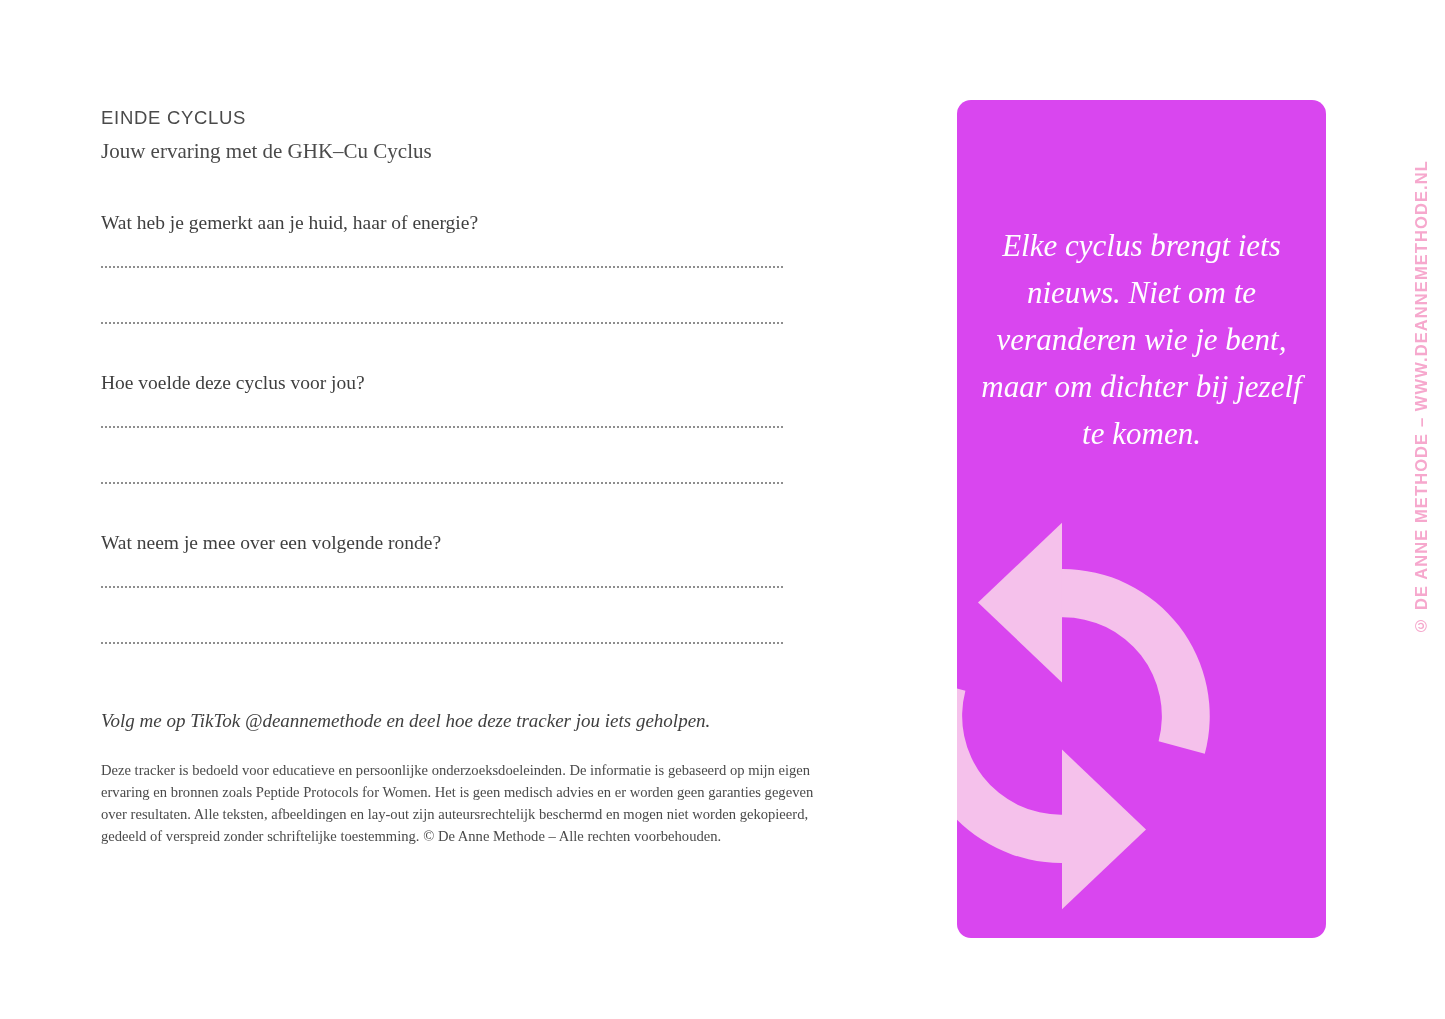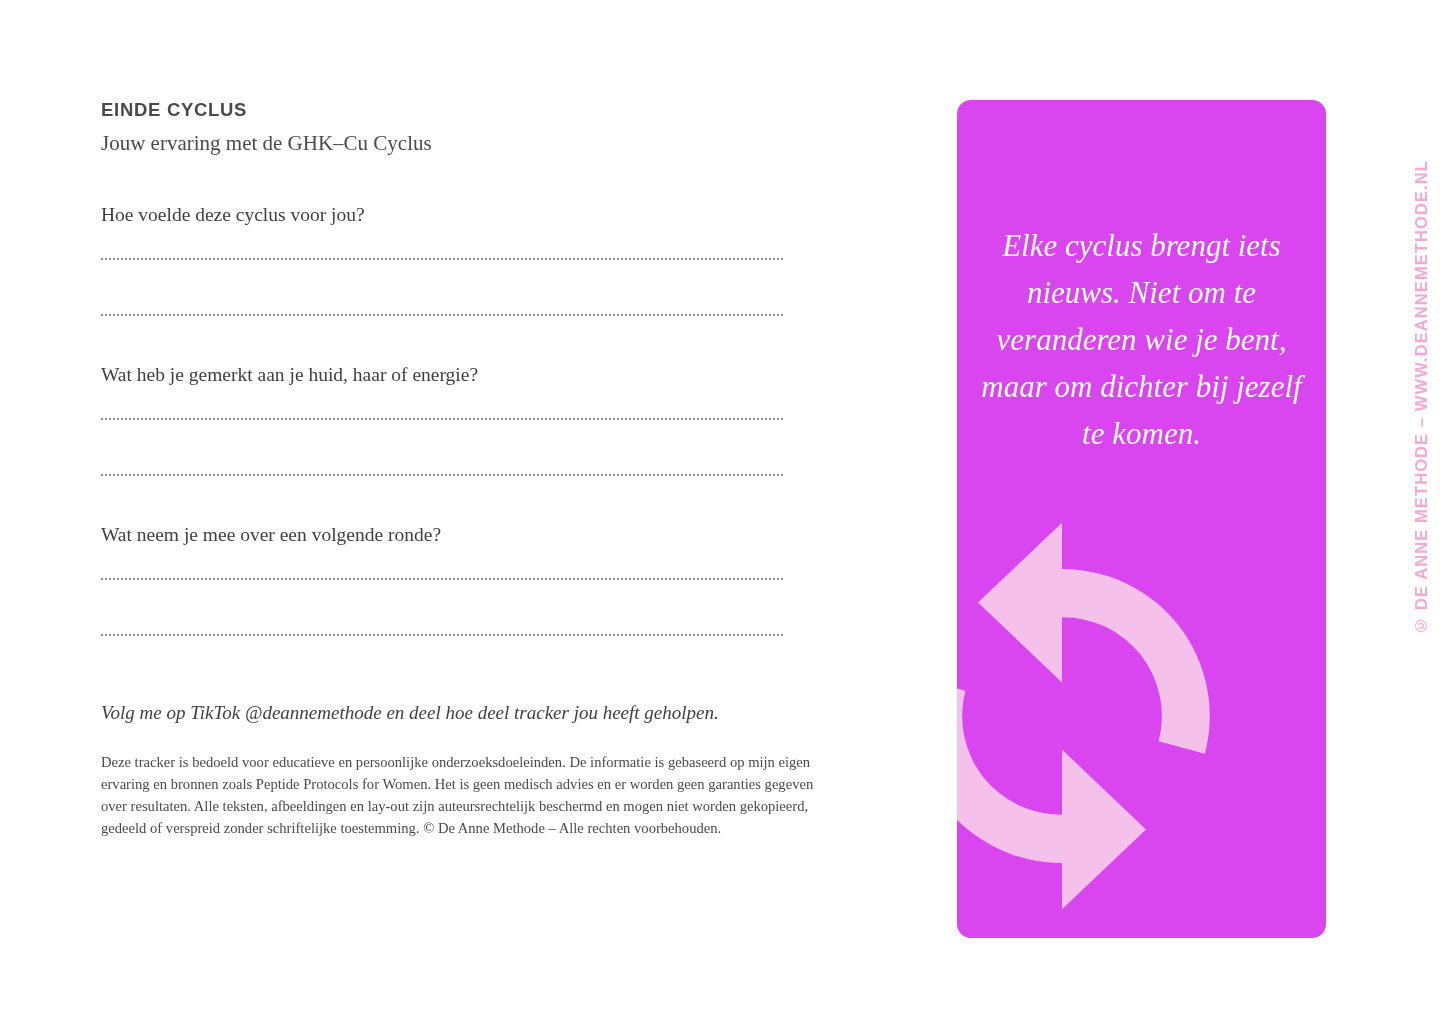--- a/index.html
+++ b/index.html
@@ -24,25 +24,25 @@
   
   .left-col {
     position: absolute;
     left: 101px;
     top: 95px;
     width: 700px;
   }
 
   .section-title {
     font-family: "Liberation Sans", sans-serif;
-    font-weight: bold;
+    font-weight: normal;
     font-size: 18.5px;
     letter-spacing: 0.7px;
     color: #4a4a4a;
-    margin: 4px 0 10px 0;
+    margin: 12px 0 10px 0;
   }
 
   .section-sub {
     font-family: "Liberation Serif", serif;
     font-size: 21px;
     color: #4a4a4a;
     margin: 0;
   }
 
   .qblock {
@@ -138,38 +138,38 @@
 <body>
 
 <div class="page">
 
   <div class="left-col">
 
     <h1 class="section-title">EINDE CYCLUS</h1>
     <p class="section-sub">Jouw ervaring met de GHK–Cu Cyclus</p>
 
     <div class="qblock">
-      <p class="question">Hoe voelde deze cyclus voor jou?</p>
+      <p class="question">Wat heb je gemerkt aan je huid, haar of energie?</p>
       <div class="answer-line"></div>
       <div class="answer-line"></div>
     </div>
 
     <div class="qblock">
-      <p class="question">Wat heb je gemerkt aan je huid, haar of energie?</p>
+      <p class="question">Hoe voelde deze cyclus voor jou?</p>
       <div class="answer-line"></div>
       <div class="answer-line"></div>
     </div>
 
     <div class="qblock">
       <p class="question">Wat neem je mee over een volgende ronde?</p>
       <div class="answer-line"></div>
       <div class="answer-line"></div>
     </div>
 
-    <p class="followup">Volg me op TikTok @deannemethode en deel hoe deel tracker jou heeft geholpen.</p>
+    <p class="followup">Volg me op TikTok @deannemethode en deel hoe deze tracker jou iets geholpen.</p>
 
     <p class="disclaimer">Deze tracker is bedoeld voor educatieve en persoonlijke onderzoeksdoeleinden. De informatie is gebaseerd op mijn eigen ervaring en bronnen zoals Peptide Protocols for Women. Het is geen medisch advies en er worden geen garanties gegeven over resultaten. Alle teksten, afbeeldingen en lay-out zijn auteursrechtelijk beschermd en mogen niet worden gekopieerd, gedeeld of verspreid zonder schriftelijke toestemming. © De Anne Methode – Alle rechten voorbehouden.</p>
   </div>
 
   <div class="pink-panel">
     <div class="quote">Elke cyclus brengt iets nieuws. Niet om te veranderen wie je bent, maar om dichter bij jezelf te komen.</div>
 
     <svg class="cycle-icon" viewBox="0 0 200 200" aria-hidden="true">
       <g fill="#fcdceb">
 

